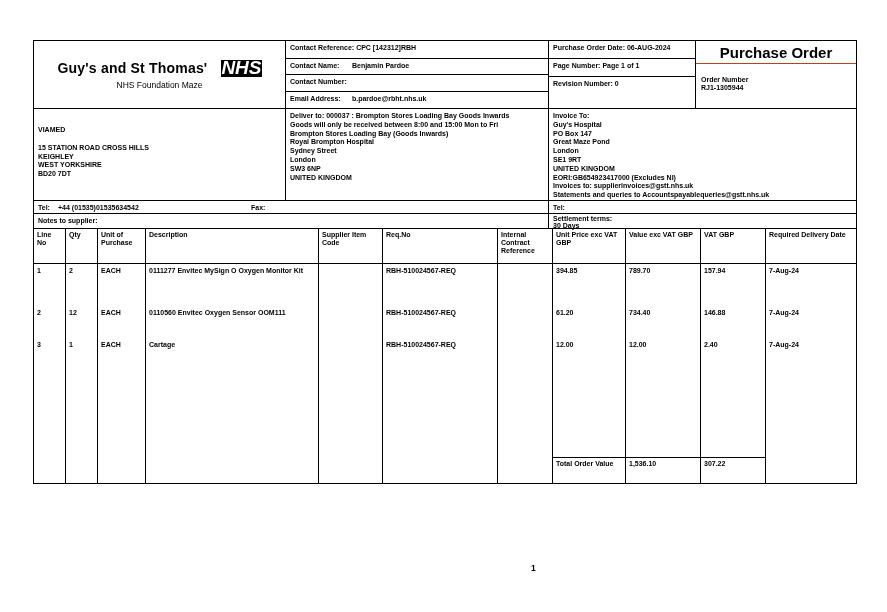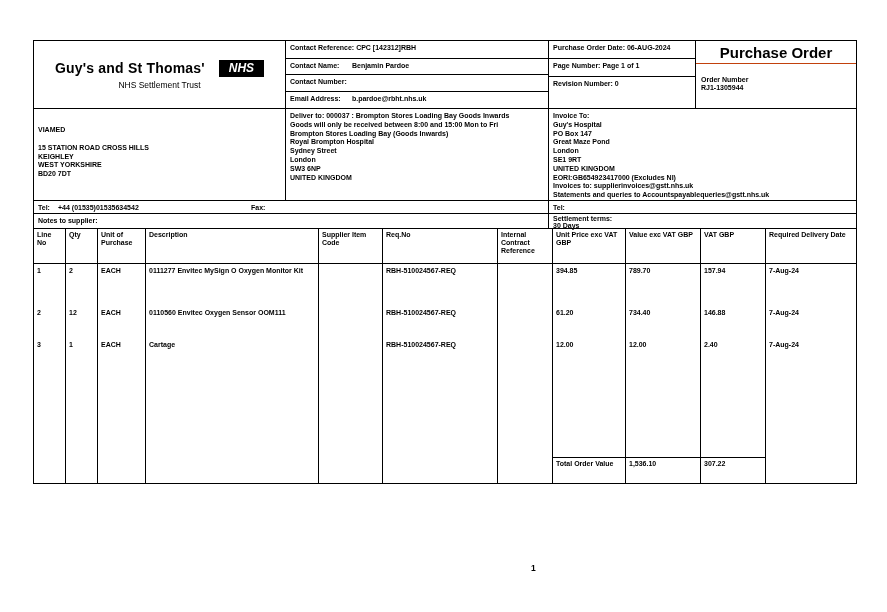--- a/index.html
+++ b/index.html
@@ -12,21 +12,21 @@
     position:absolute; left:33px; top:40px; width:824px;
     border:1px solid #000; font-weight:bold; font-size:7px;
   }
   .row { display:flex; }
 
   
   .hdr { height:68px; border-bottom:1px solid #000; }
   .logo-cell { width:252px; border-right:1px solid #000; display:flex; flex-direction:column; justify-content:center; align-items:center; }
   .logo-line { display:flex; align-items:center; gap:14px; }
   .trust-name { font-size:14px; font-weight:bold; letter-spacing:0.2px; }
-  .nhs-box { background:#000; color:#fff; font-style:italic; font-weight:bold; font-size:12px; padding:1px 10px 2px; line-height:14px;text-align:right; }
+  .nhs-box { background:#000; color:#fff; font-style:italic; font-weight:bold; font-size:19px; padding:1px 0 2px; line-height:14px;text-align:right; }
   .trust-sub { font-size:8.5px; font-weight:normal; margin-top:3px; }
 
   .contact-cell { width:263px; border-right:1px solid #000; display:flex; flex-direction:column; }
   .contact-row { height:17px; padding:3px 0 0 4px; }
   .contact-row + .contact-row { border-top:1px solid #000; }
   .clabel { display:inline-block; min-width:60px; }
 
   .meta-cell { width:307px; display:flex; }
   .meta-left { width:147px; border-right:1px solid #000; }
   .meta-row1 { height:18px; border-bottom:1px solid #000; padding:3px 0 0 4px; }
@@ -69,21 +69,21 @@
 <body>
 
 <div class="form">
 
   <div class="row hdr">
     <div class="logo-cell">
       <div class="logo-line">
         <span class="trust-name">Guy's and St Thomas'</span>
         <span class="nhs-box">NHS</span>
       </div>
-      <div class="trust-sub">NHS Settlement Trust</div>
+      <div class="trust-sub">NHS Foundation Maze</div>
     </div>
     <div class="contact-cell">
       <div class="contact-row">
         <span class="clabel">Contact Reference:</span>
         <span>CPC [142312]RBH</span>
       </div>
       <div class="contact-row">
         <span class="clabel">Contact Name:</span>
         <span>Benjamin Pardoe</span>
       </div>

